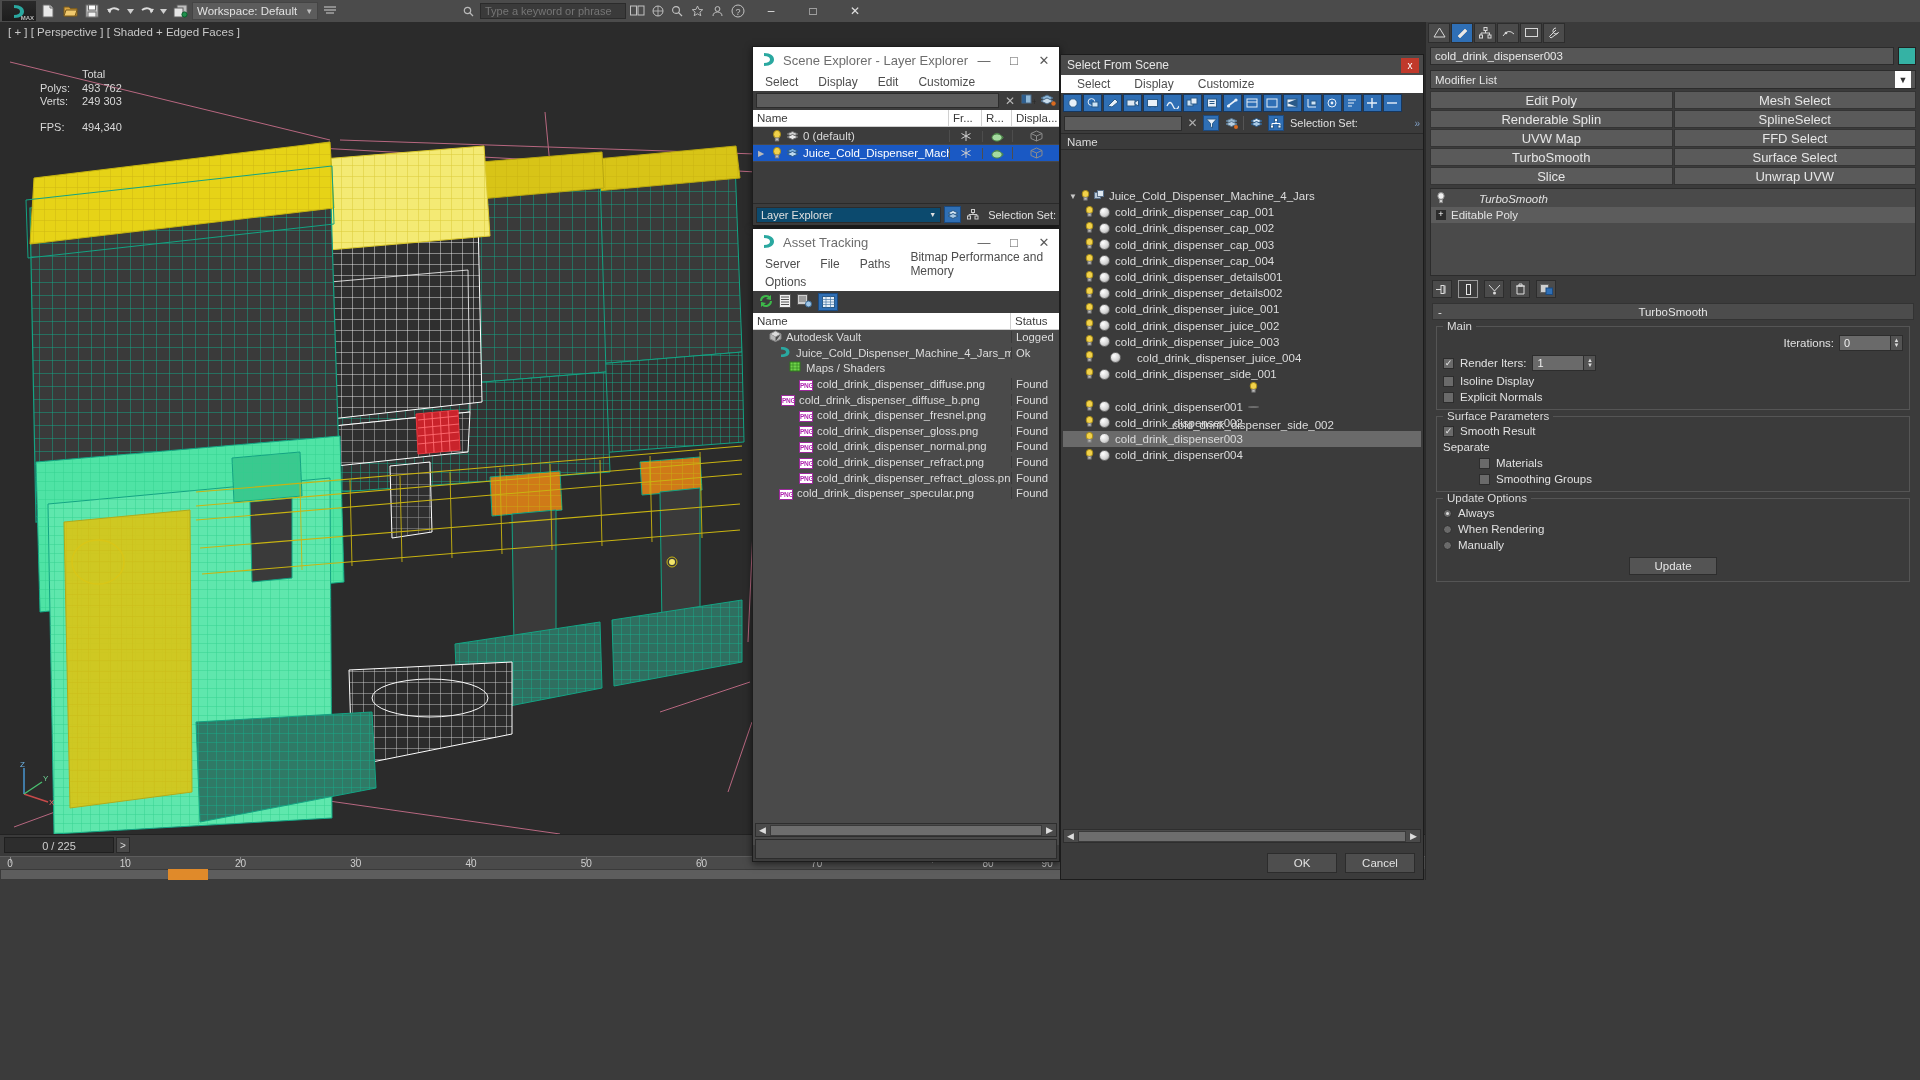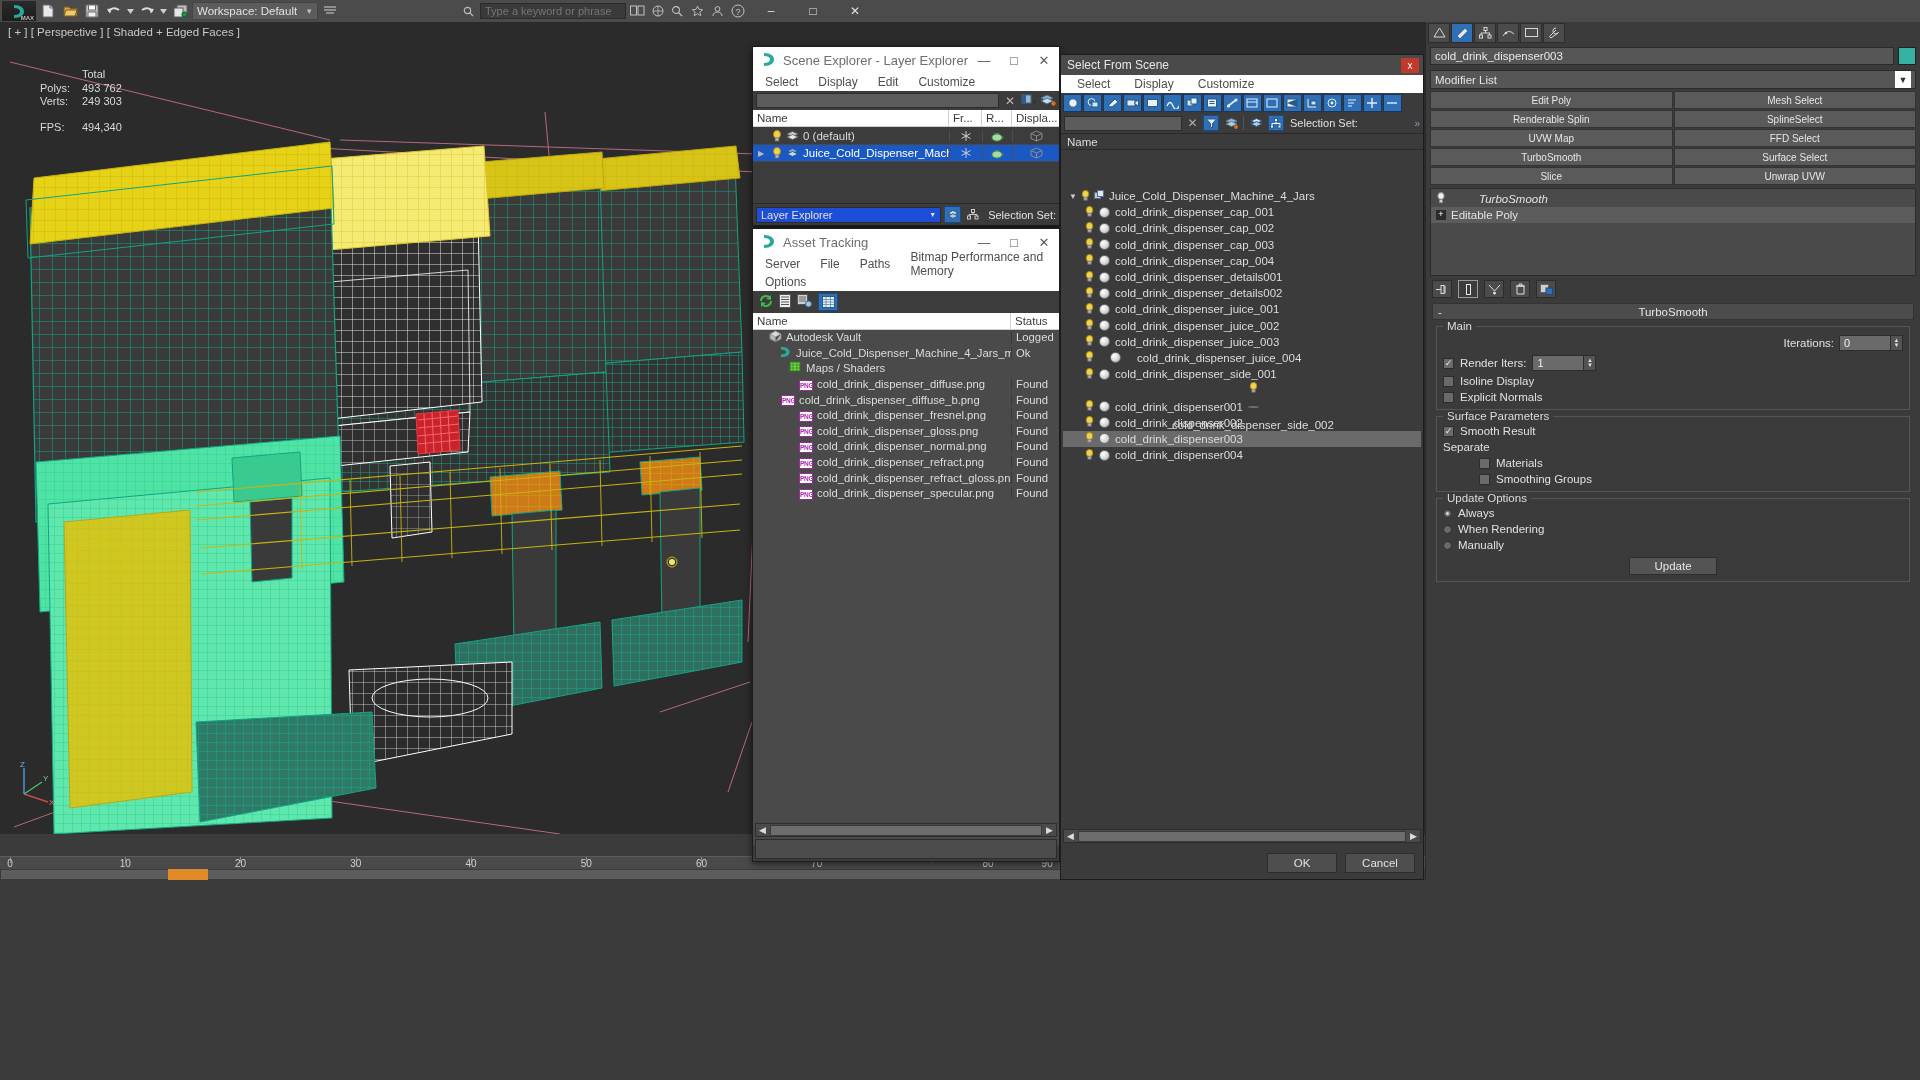--- a/index.html
+++ b/index.html
@@ -112,21 +112,21 @@
   .namefield { display:flex; align-items:center; gap:4px; padding:3px 4px; }
   .namefield input { flex:1; height:18px; background:#565656; border:1px solid #2c2c2c;
     color:#e8e8e8; font-size:11.5px; padding:0 4px; font-family:inherit; }
   .swatch { width:18px; height:18px; background:#35b2a4; border:1px solid #222; }
   .modlist { margin:2px 4px; height:19px; background:#565656; border:1px solid #2c2c2c;
     display:flex; align-items:center; padding:0 4px; font-size:11.5px; color:#e4e4e4; }
   .modlist .cv { margin-left:auto; background:#fff; color:#333; width:16px; height:17px;
     display:flex; align-items:center; justify-content:center; font-size:9px; }
   .modgrid { display:grid; grid-template-columns:1fr 1fr; gap:1px; margin:2px 4px; }
   .modbtn { height:18px; background:#5a5a5a; border:1px solid #343434; color:#e6e6e6;
-    font-size:10px; display:flex; align-items:center; justify-content:center; overflow:hidden; white-space:nowrap; }
+    font-size:13px; display:flex; align-items:center; justify-content:center; overflow:hidden; white-space:nowrap; }
   .stack { margin:3px 4px 0; height:88px; background:#4a4a4a; border:1px solid #2c2c2c; padding:2px 0; }
   .stack .it { height:16px; display:flex; align-items:center; gap:5px; padding-left:5px; font-size:11.5px; color:#e2e2e2; }
   .stack .it.turbo { font-style:italic; }
   .stack .it.sel { background:#5c5c5c; }
   .stacktools { display:flex; align-items:center; gap:6px; margin:3px 6px; height:20px; }
   .stacktools .b { width:20px; height:18px; background:#4b4b4b; border:1px solid #2d2d2d;
     display:flex; align-items:center; justify-content:center; color:#d8d8d8; font-size:11px;}
   .stacktools .b.act { background:#3c3c3c; border-color:#9a9a9a; }
   .rollhdr { margin:4px 6px 0; height:17px; background:#4c4c4c; border:1px solid #333;
     display:flex; align-items:center; justify-content:center; font-size:11.5px; color:#e5e5e5; position:relative; }
@@ -444,20 +444,25 @@
         <line x1="10" y1="34" x2="10" y2="8" stroke="#4a9ddc" stroke-width="1.4"></line>
         <line x1="10" y1="34" x2="34" y2="42" stroke="#c84a4a" stroke-width="1.4"></line>
         <line x1="10" y1="34" x2="28" y2="22" stroke="#4ac070" stroke-width="1.4"></line>
         <text x="6" y="7" font-size="8" fill="#6fb6e8" font-family="Liberation Sans">Z</text>
         <text x="29" y="21" font-size="8" fill="#6fd496" font-family="Liberation Sans">Y</text>
         <text x="35" y="45" font-size="8" fill="#e07070" font-family="Liberation Sans">X</text>
       </svg>
     </div>
   </div>
 
+  <div class="timebar">
+    <div class="tb-track"></div>
+    <div class="frm">0 / 225</div>
+    <div class="frm-r">&gt;</div>
+  </div>
 
   <div class="ruler">
     <div class="bar" style="left:0; width:1425px;"></div>
     <div class="slider" style="left:168px; width:40px;"></div>
     <div id="ruler-ticks">
         <div class="tick" style="left: 10px;"></div>
         <div class="lbl" style="left: 10px;">0</div>
         <div class="tick" style="left: 125.24px;"></div>
         <div class="lbl" style="left: 125.24px;">10</div>
         <div class="tick" style="left: 240.48px;"></div>
@@ -604,21 +609,21 @@
             <svg width="13" height="12" viewBox="0 0 13 12">
               <path d="M1 3.5 L6.5 1 L12 3.5 L6.5 6 Z" fill="none" stroke="#8c8c8c"></path>
               <path d="M1 3.5v5L6.5 11V6M12 3.5v5L6.5 11" fill="none" stroke="#8c8c8c"></path>
             </svg>
           </span>
         </div>
       </div>
 
     <div style="position:absolute; left:0; bottom:0; width:100%; height:22px; background:#3c3c3c;
                 border-top:1px solid #2a2a2a; display:flex; align-items:center; padding:0 3px; gap:3px;">
-      <div style="flex:1; height:16px; background:#1d4ed8; border:1px solid #2c2c2c; display:flex;
+      <div style="flex:1; height:16px; background:#0c4a6e; border:1px solid #2c2c2c; display:flex;
                   align-items:center; padding:0 4px; font-size:11px; color:#e0e0e0;">
         <span>Layer Explorer</span>
         <span style="margin-left:auto; font-size:7px;">▼</span>
       </div>
       <span style="width:17px;height:17px;background:#2f6fb5;border:1px solid #1b4a80;display:flex;align-items:center;justify-content:center;">
         <svg width="12" height="11" viewBox="0 0 12 11">
             <path d="M1 4 L6 1.5 L11 4 L6 6.5 Z" fill="#d8e8f5" stroke="#2a5a88"></path>
             <path d="M1 7 L6 4.5 L11 7 L6 9.5 Z" fill="#a8c8e4" stroke="#2a5a88"></path>
           </svg>
       </span>
@@ -765,21 +770,21 @@
           <span class="s">Found</span>
         </div>
         <div class="r">
           <span class="n" style="padding-left:46px;">
             <span><span class="pngico">PNG</span></span>
             <span>cold_drink_dispenser_refract_gloss.png</span>
           </span>
           <span class="s">Found</span>
         </div>
         <div class="r">
-          <span class="n" style="padding-left:46px;">
+          <span class="n" style="padding-left:26px;">
             <span><span class="pngico">PNG</span></span>
             <span>cold_drink_dispenser_specular.png</span>
           </span>
           <span class="s">Found</span>
         </div>
         <div class="r empty">
           <span class="n"></span>
           <span class="s"></span>
         </div>
         <div class="r empty">

